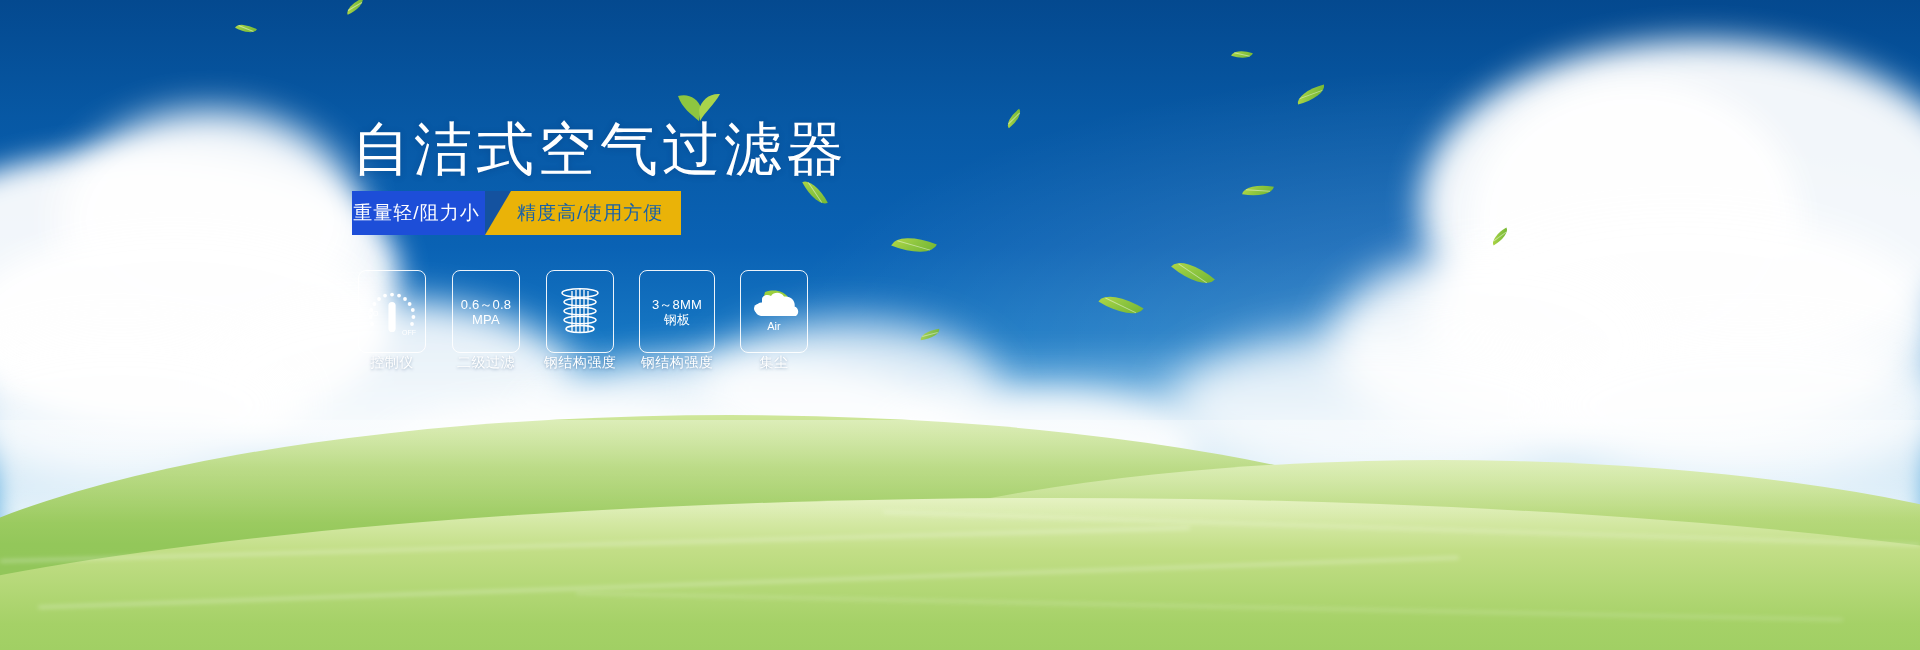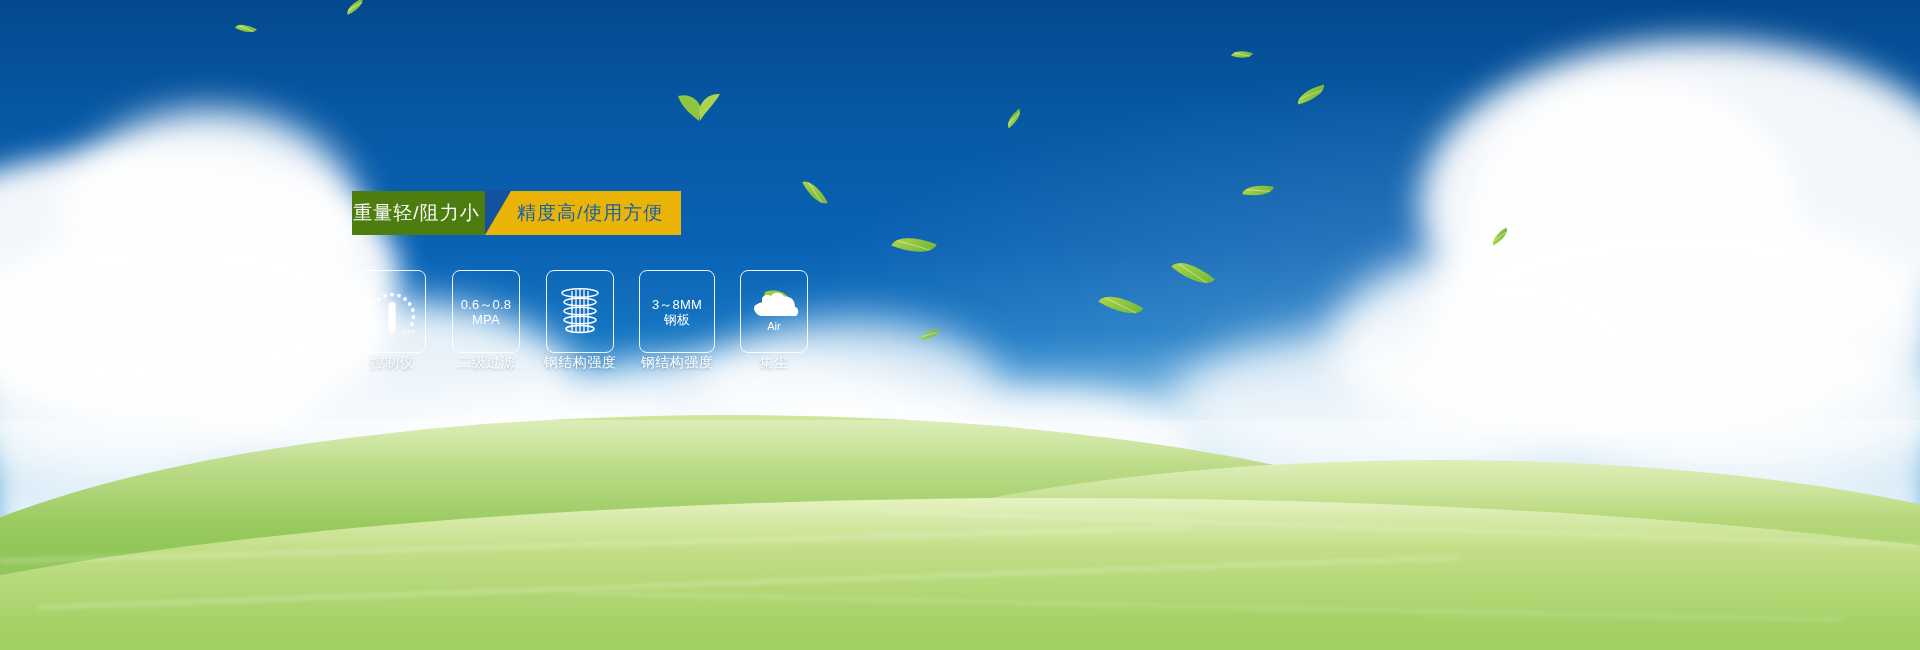--- a/index.html
+++ b/index.html
@@ -63,21 +63,21 @@
   .content{position:absolute;left:0;top:0;width:1920px;height:650px;}
 
   .title{position:absolute;left:352px;top:118px;font-size:58px;line-height:62px;color:#ffffff;
     letter-spacing:4px;font-weight:400;white-space:nowrap;text-shadow:0 1px 6px rgba(0,40,90,.25);}
 
   .title-leaf{position:absolute;left:676px;top:88px;width:46px;height:34px;}
 
   
   .tabs{position:absolute;left:352px;top:191px;height:44px;display:flex;align-items:stretch;}
   .tab{display:flex;align-items:center;justify-content:center;font-size:19px;letter-spacing:1px;white-space:nowrap;}
-  .tab-a{background:#4d7c0f;color:#ffffff;padding:0 22px 0 18px;width:133px;box-sizing:border-box;}
+  .tab-a{background:#1d4ed8;color:#ffffff;padding:0 22px 0 18px;width:133px;box-sizing:border-box;}
   .tab-wedge{width:26px;background:#14529f;
     clip-path:polygon(0 0,100% 0,26% 100%,0 100%);}
   .tab-b{background:#eab308;color:#1560ab;padding:0 18px 0 4px;
     margin-left:-26px;clip-path:polygon(26px 0,100% 0,100% 100%,0 100%);padding-left:32px;}
 
   
   .features{position:absolute;left:357px;top:270px;display:flex;gap:24px;}
   .feat{width:70px;display:flex;flex-direction:column;align-items:center;}
   .feat-box{width:68px;height:83px;border:1.6px solid rgba(255,255,255,.92);border-radius:8px;
     display:flex;align-items:center;justify-content:center;box-sizing:border-box;position:relative;}
@@ -143,20 +143,21 @@
     <div class="leaf leaf-sm" style="left:920px;top:330px;transform:rotate(-8deg);opacity:.9;"></div>
   </div>
 
   <div class="content">
 
     <svg class="title-leaf" viewBox="0 0 46 34">
       <path d="M23 33 C15 26 6 20 2 8 C12 5 22 10 25 20 Z" fill="#8ec640"></path>
       <path d="M24 33 C29 24 38 17 44 6 C34 5 25 12 23 22 Z" fill="#a9d44b"></path>
     </svg>
 
+    <div class="title">自洁式空气过滤器</div>
 
     <div class="tabs">
       <div class="tab tab-a">重量轻/阻力小</div>
       <div class="tab-wedge"></div>
       <div class="tab tab-b">精度高/使用方便</div>
     </div>
 
     <div class="features">
 
       <div class="feat">

